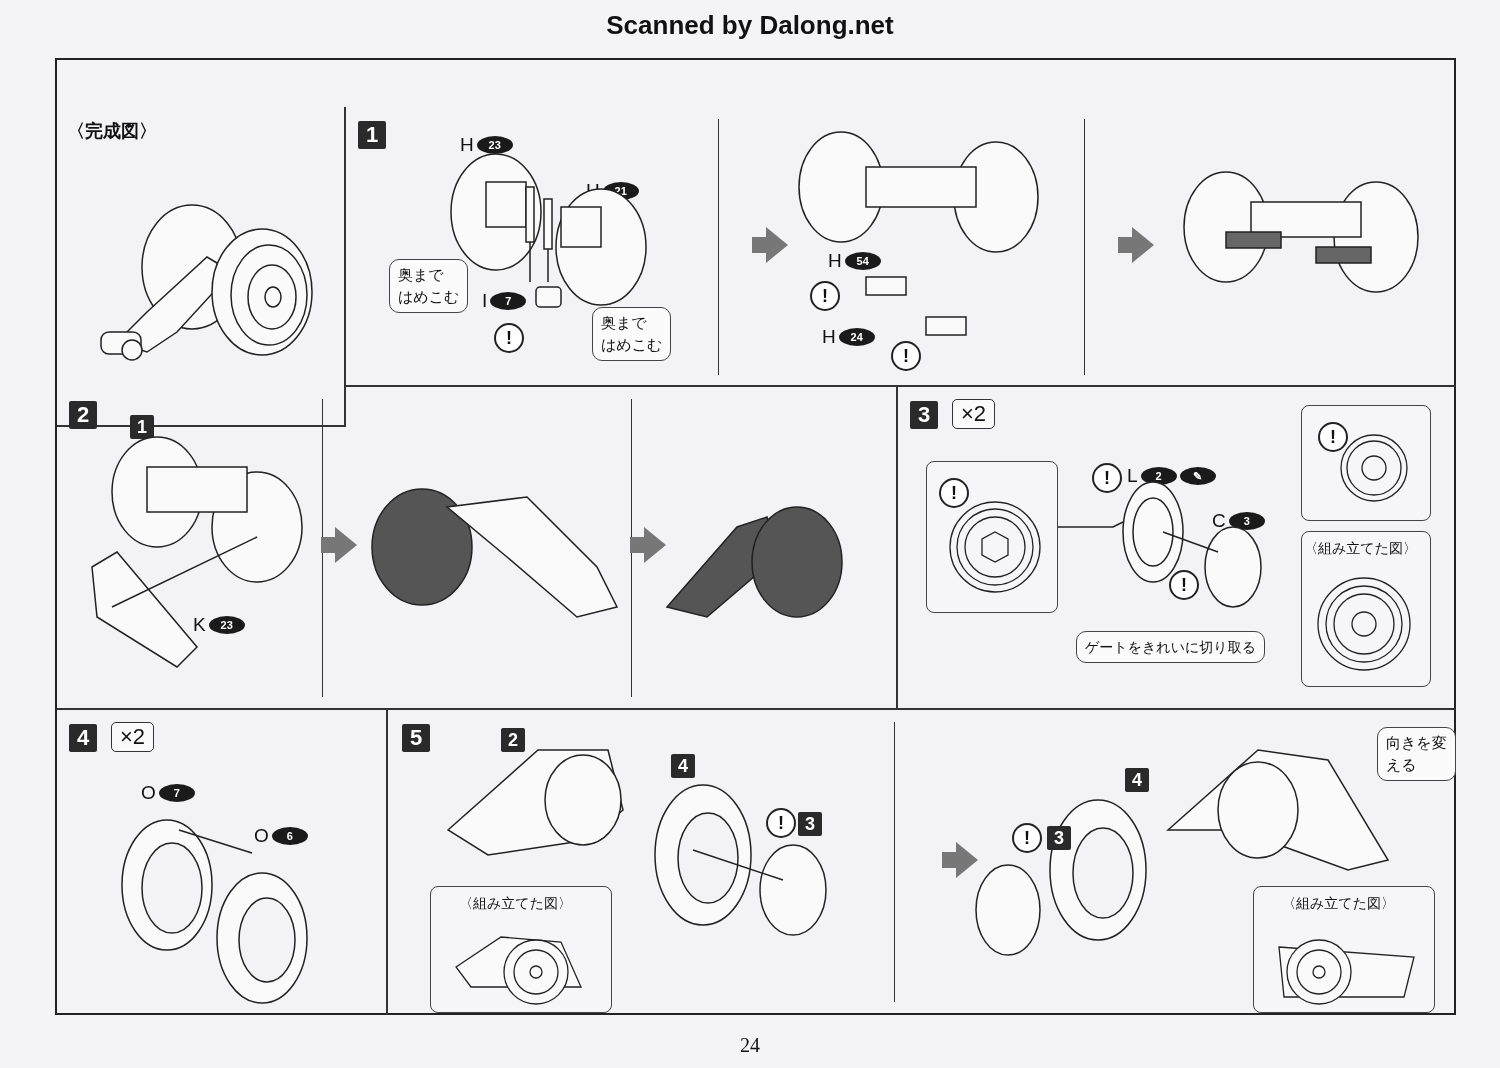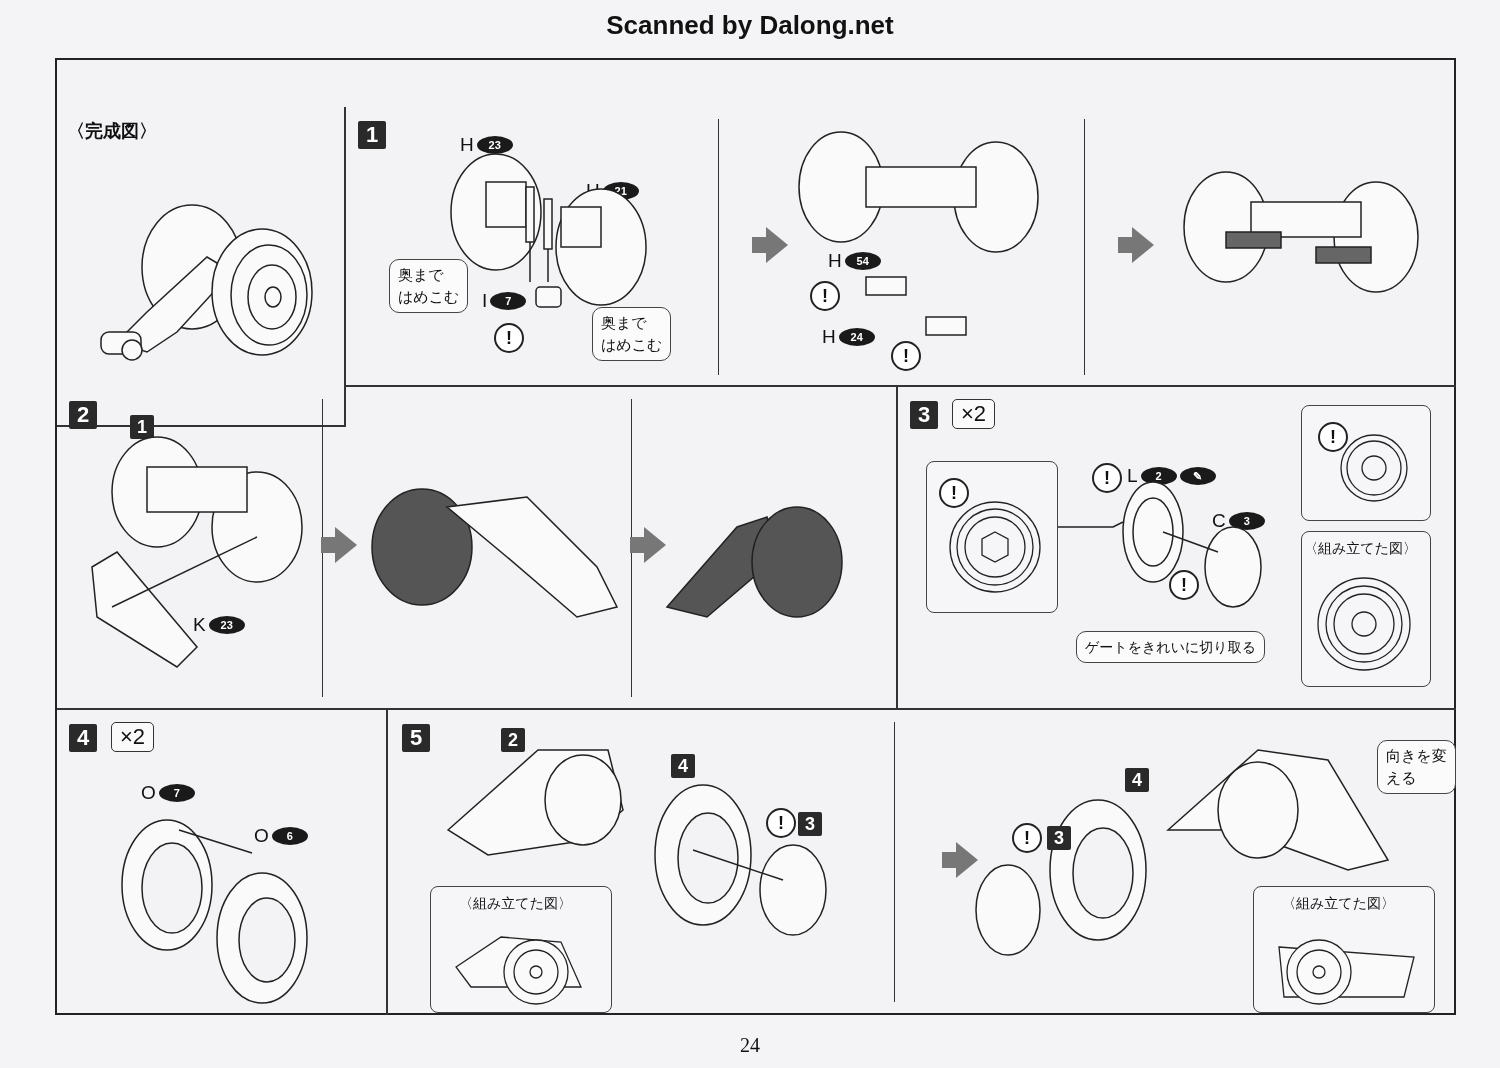--- a/index.html
+++ b/index.html
@@ -249,21 +249,21 @@
           <path d="M25 80 L70 50 L130 55 L150 100 L40 100 Z"></path>
           <circle cx="105" cy="85" r="32"></circle>
             <circle cx="105" cy="85" r="22"></circle>
             <circle cx="105" cy="85" r="6"></circle>
         </g>
       </svg>
     </div>
     <div class="stepnum sm" style="left:737px;top:58px;">4</div>
     <div class="stepnum sm" style="left:659px;top:116px;">3</div>
     <div class="warn" style="left:624px;top:113px;">!</div>
-    <div class="callout" style="left:989px;top:30px;font-size:15px;">向きを変える</div>
+    <div class="callout" style="left:989px;top:17px;font-size:15px;">向きを変える</div>
     <div class="subbox" style="left:865px;top:176px;width:182px;height:127px;">
       <div class="cap">〈組み立てた図〉</div>
       <svg width="182" height="127">
         <g fill="#fafafa" stroke="#222" stroke-width="1.3">
           <path d="M25 60 L160 70 L150 110 L30 110 Z"></path>
           <circle cx="65" cy="85" r="32"></circle>
             <circle cx="65" cy="85" r="22"></circle>
             <circle cx="65" cy="85" r="6"></circle>
         </g>
       </svg>

